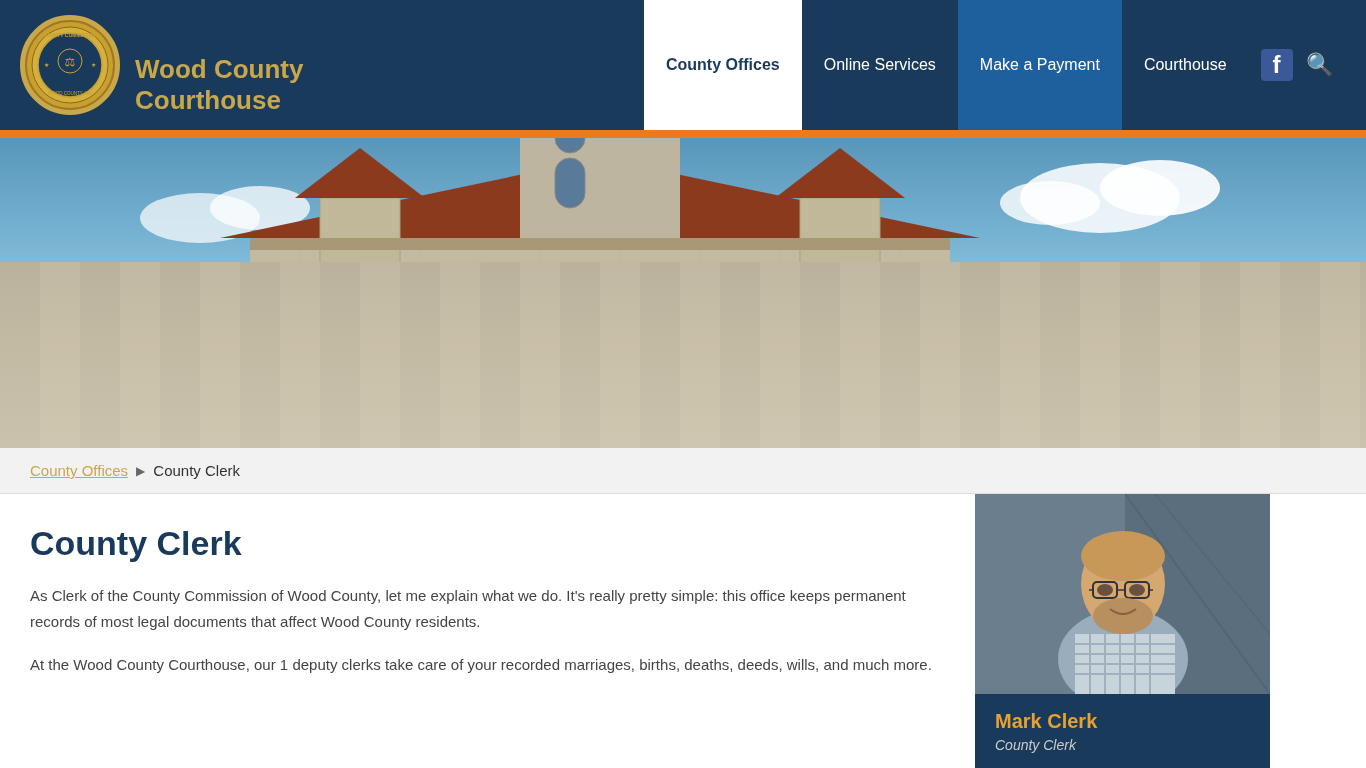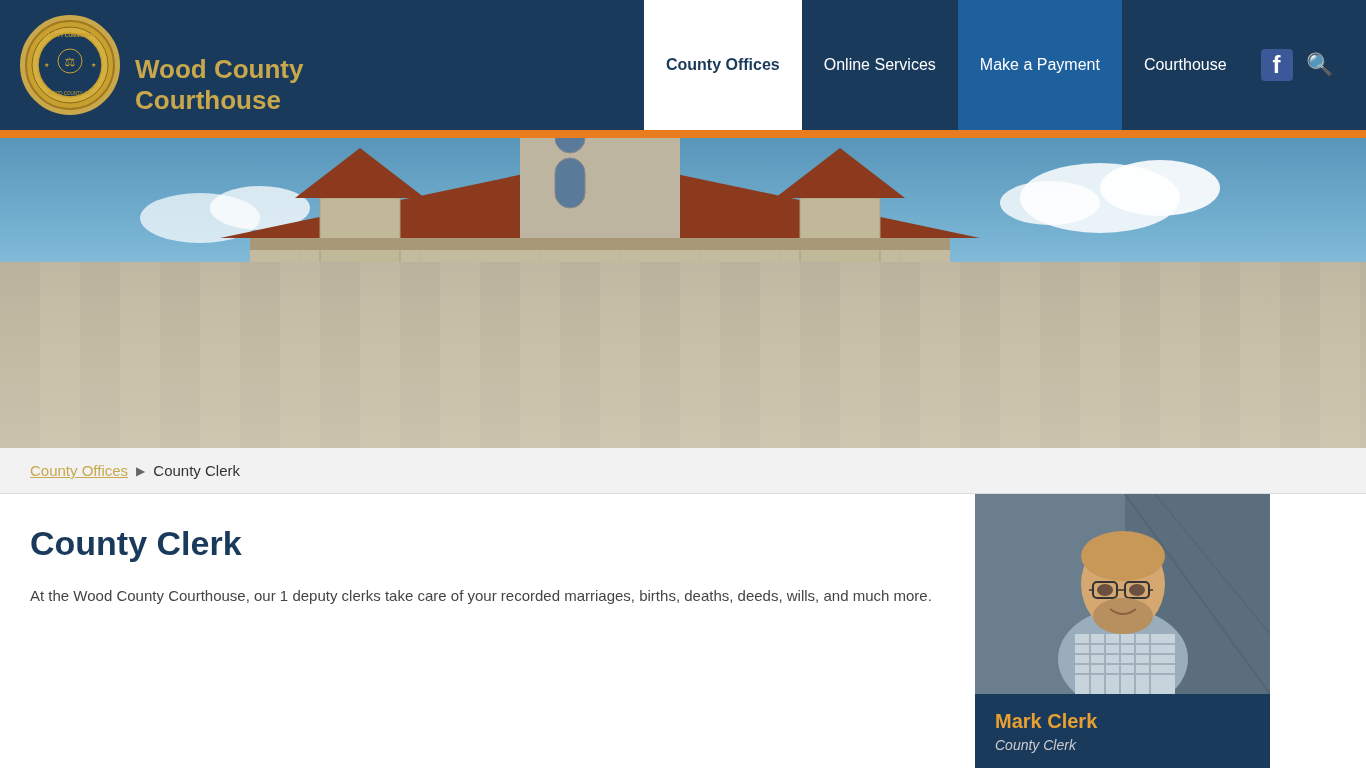--- a/index.html
+++ b/index.html
@@ -333,20 +333,21 @@
   <span class="breadcrumb-sep">▶</span>
   <span class="breadcrumb-current">County Clerk</span>
 </div>
 
 <div class="main-content">
 
   <div class="content-left">
     <h1 class="page-title">County Clerk</h1>
 
 
+    <p class="body-text">As Clerk of the County Commission of Wood County, let me explain what we do. It's really pretty simple: this office keeps permanent records of most legal documents that affect Wood County residents.</p>
     <p class="body-text">At the Wood County Courthouse, our 1 deputy clerks take care of your recorded marriages, births, deaths, deeds, wills, and much more.</p>
   </div>
 
   <div class="sidebar">
     <div class="sidebar-photo">
 
       <svg width="295" height="200" viewBox="0 0 295 200" xmlns="http://www.w3.org/2000/svg">
 
         <rect width="295" height="200" fill="#7a8e9e"></rect>
         <rect x="0" y="0" width="295" height="200" fill="#6a7e8e"></rect>

